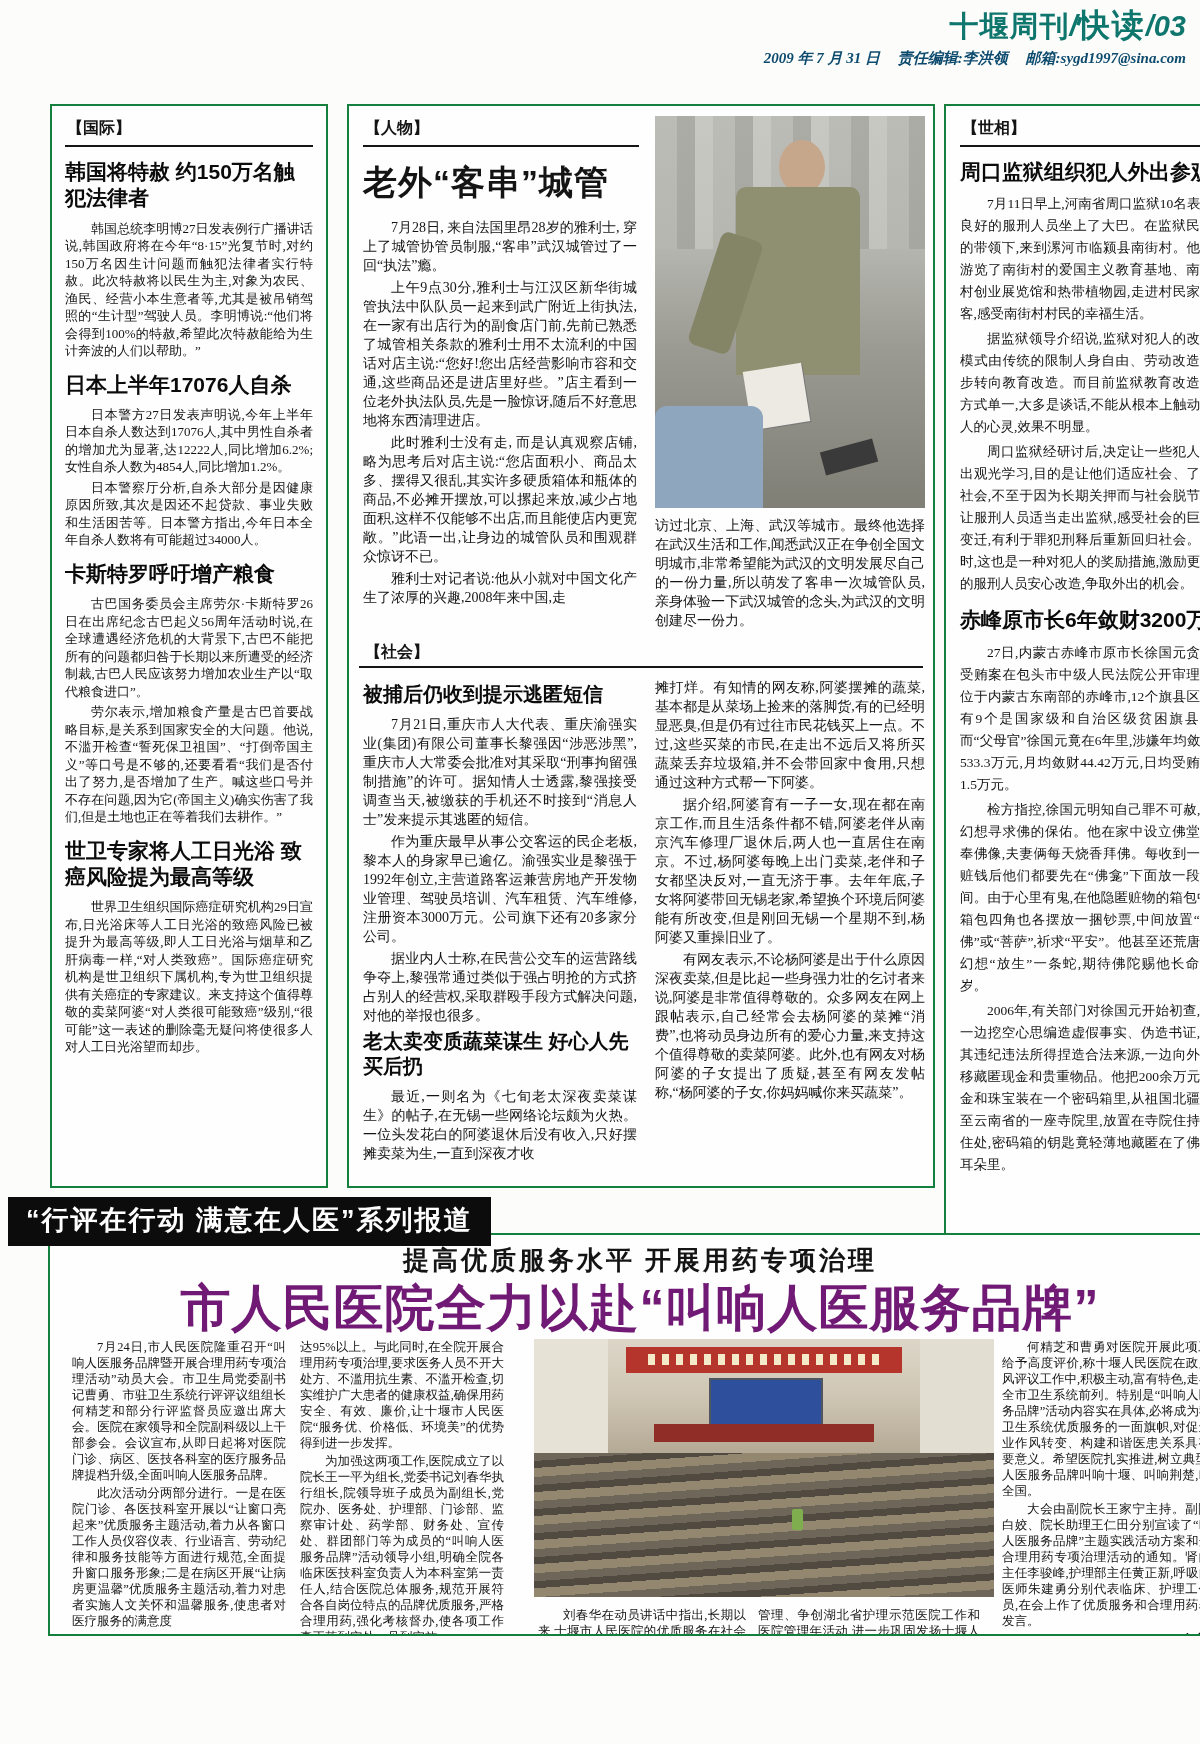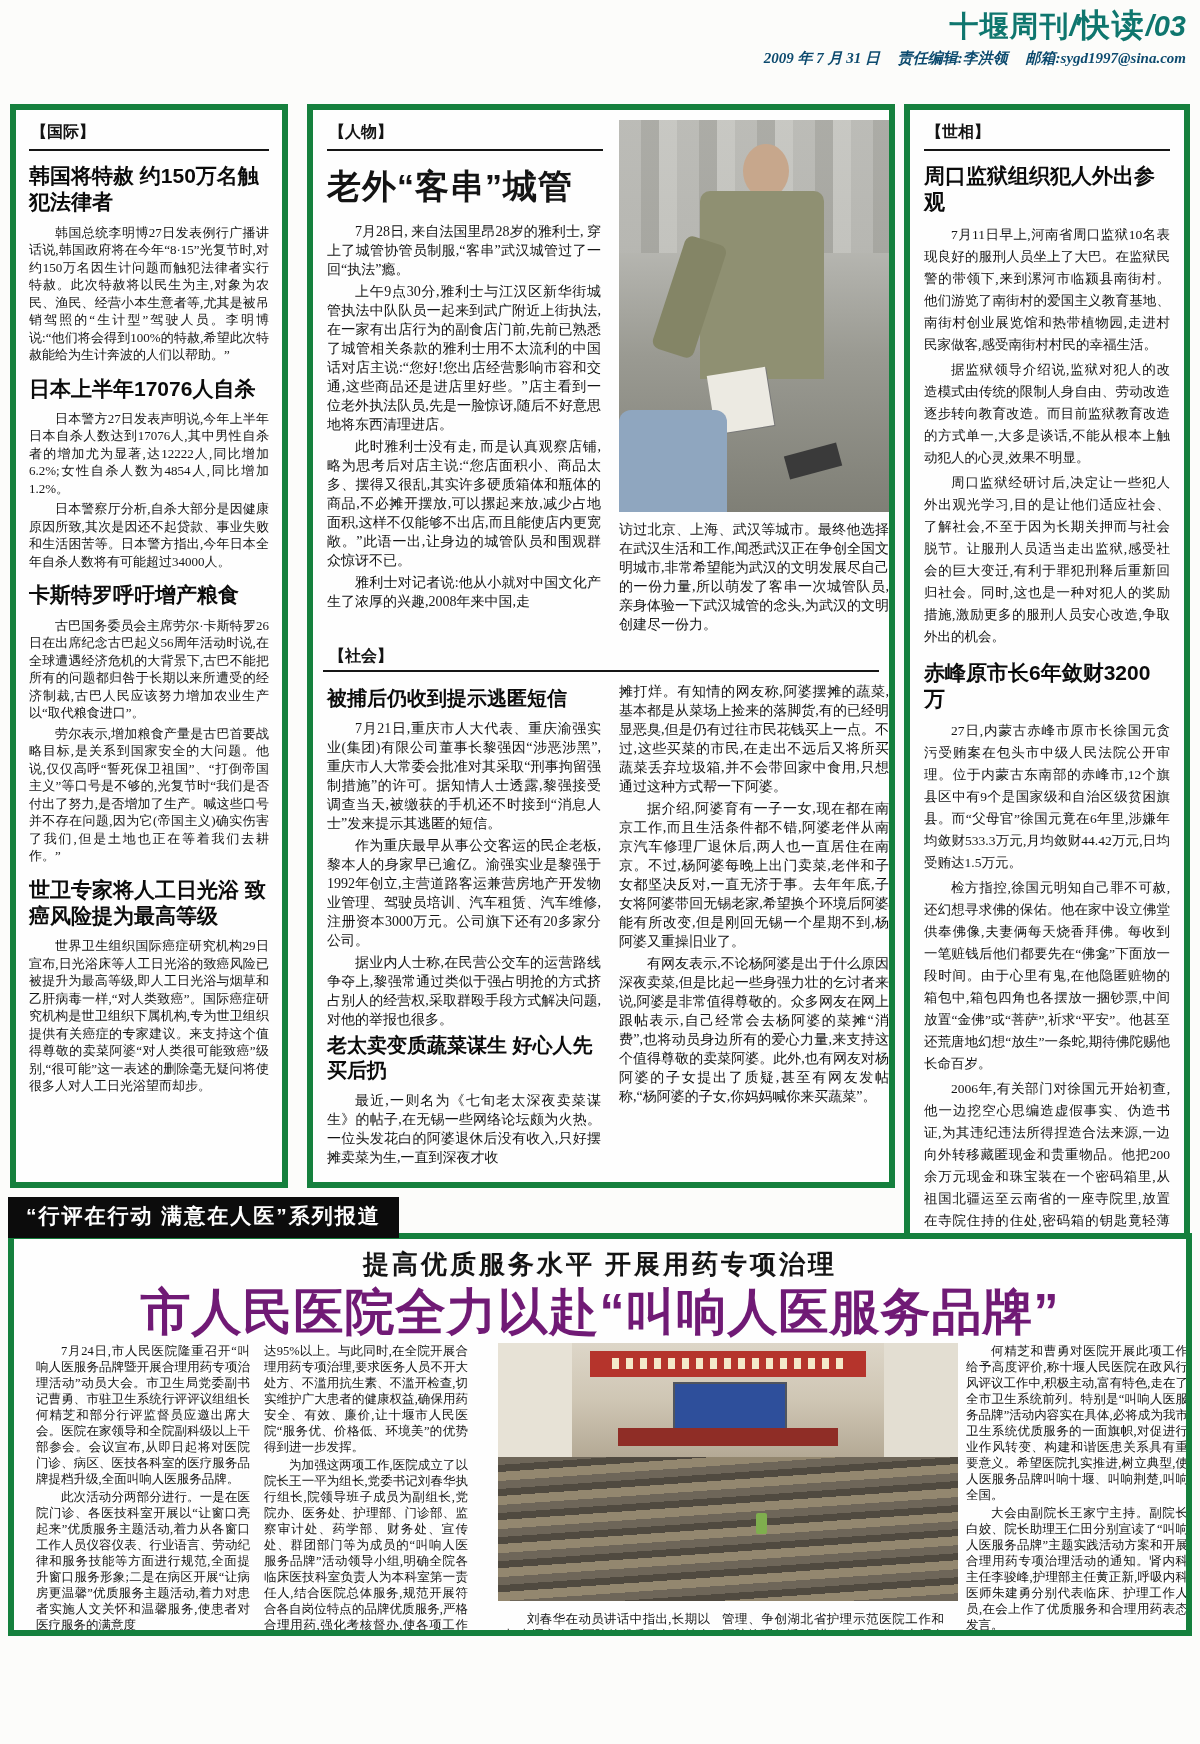--- a/index.html
+++ b/index.html
@@ -1,21 +1,21 @@
 <!DOCTYPE html>
 <html><head>
 <meta charset="utf-8">
 <style>
   html,body{margin:0;padding:0;}
   body{
     width:1200px;height:1744px;position:relative;
     background:#fcfcfa;color:#141414;
     font-family:"Liberation Serif","DejaVu Serif",serif;
   }
-  .box{position:absolute;border:6px solid #15803d;background:#fefefe;box-sizing:border-box;overflow:hidden;}
+  .box{position:absolute;border:2px solid #15803d;background:#fefefe;box-sizing:border-box;overflow:hidden;margin-left:40px;}
 
   
   #masthead{position:absolute;top:6px;right:14px;text-align:right;}
   #masthead .title-line{font-family:"Liberation Sans","DejaVu Sans",sans-serif;font-size:29px;line-height:38px;color:#0f766e;}
   #masthead .paper{font-weight:600;letter-spacing:1px;}
   #masthead .slash{font-weight:700;font-style:italic;}
   #masthead .sect{font-weight:800;font-size:32px;letter-spacing:2px;}
   #masthead .pageno{font-weight:700;font-style:italic;}
   #masthead .date-line{font-size:15px;font-weight:bold;font-style:italic;margin-top:4px;color:#0c4a6e;}
   #masthead .date-line span{margin-left:14px;}
@@ -59,21 +59,21 @@
   #box-people .art-title{font-size:20px;margin:4px 0 8px;}
   #box-people .para{margin-bottom:3px;}
 
   
   #box-shixiang{left:904px;top:104px;width:286px;height:1280px;padding:10px 14px;}
   #box-shixiang .art-title{font-size:21px;}
   #box-shixiang .para{font-size:13.5px;line-height:22px;}
 
   
   #feature-banner{position:absolute;left:8px;top:1197px;background:#0c0c0c;color:#fff;
-    font-family:"Liberation Sans","DejaVu Sans",sans-serif;font-weight:bold;font-size:21px;
+    font-family:"Liberation Sans","DejaVu Sans",sans-serif;font-weight:bold;font-size:27px;
     padding:5px 18px 8px;letter-spacing:2px;z-index:3;}
   #box-feature{left:8px;top:1233px;width:1184px;height:403px;}
   #feature-kicker{position:absolute;left:0;top:8px;width:100%;text-align:center;
     font-family:"Liberation Sans","DejaVu Sans",sans-serif;font-weight:bold;font-size:26px;letter-spacing:3px;}
   #feature-headline{position:absolute;left:0;top:40px;width:100%;text-align:center;
     font-family:"Liberation Sans","DejaVu Sans",sans-serif;font-weight:bold;font-size:50px;letter-spacing:1px;color:#701a75;}
   .fcol{position:absolute;top:104px;height:392px;overflow:hidden;}
   .fcol .para{font-size:12.5px;line-height:16px;margin-bottom:2px;}
   #fcol1{left:22px;width:214px;}
   #fcol2{left:250px;width:204px;}
@@ -116,21 +116,21 @@
     <p class="para">韩国总统李明博27日发表例行广播讲话说,韩国政府将在今年“8·15”光复节时,对约150万名因生计问题而触犯法律者实行特赦。此次特赦将以民生为主,对象为农民、渔民、经营小本生意者等,尤其是被吊销驾照的“生计型”驾驶人员。李明博说:“他们将会得到100%的特赦,希望此次特赦能给为生计奔波的人们以帮助。”</p>
   </div>
   <div>
     <div class="art-title">日本上半年17076人自杀</div>
     <p class="para">日本警方27日发表声明说,今年上半年日本自杀人数达到17076人,其中男性自杀者的增加尤为显著,达12222人,同比增加6.2%;女性自杀人数为4854人,同比增加1.2%。</p>
     <p class="para">日本警察厅分析,自杀大部分是因健康原因所致,其次是因还不起贷款、事业失败和生活困苦等。日本警方指出,今年日本全年自杀人数将有可能超过34000人。</p>
   </div>
   <div>
     <div class="art-title">卡斯特罗呼吁增产粮食</div>
     <p class="para">古巴国务委员会主席劳尔·卡斯特罗26日在出席纪念古巴起义56周年活动时说,在全球遭遇经济危机的大背景下,古巴不能把所有的问题都归咎于长期以来所遭受的经济制裁,古巴人民应该努力增加农业生产以“取代粮食进口”。</p>
-    <p class="para">劳尔表示,增加粮食产量是古巴首要战略目标,是关系到国家安全的大问题。他说,仅仅高呼“誓死保卫祖国”、“打倒帝国主义”等口号是不够的,光复节时“我们是否付出了努力,是否增加了生产。喊这些口号并不存在问题,因为它(帝国主义)确实伤害了我们,但是土地也正在等着我们去耕作。”</p>
+    <p class="para">劳尔表示,增加粮食产量是古巴首要战略目标,是关系到国家安全的大问题。他说,不滥开检查“誓死保卫祖国”、“打倒帝国主义”等口号是不够的,还要看看“我们是否付出了努力,是否增加了生产。喊这些口号并不存在问题,因为它(帝国主义)确实伤害了我们,但是土地也正在等着我们去耕作。”</p>
   </div>
   <div>
     <div class="art-title">世卫专家将人工日光浴 致癌风险提为最高等级</div>
     <p class="para">世界卫生组织国际癌症研究机构29日宣布,日光浴床等人工日光浴的致癌风险已被提升为最高等级,即人工日光浴与烟草和乙肝病毒一样,“对人类致癌”。国际癌症研究机构是世卫组织下属机构,专为世卫组织提供有关癌症的专家建议。来支持这个值得尊敬的卖菜阿婆“对人类很可能致癌”级别,“很可能”这一表述的删除毫无疑问将使很多人对人工日光浴望而却步。</p>
   </div>
 </div>
 
 <div id="box-people" class="box">
   <div id="people-label" class="section-label">【人物】</div>
   <div id="people-title">老外“客串”城管</div>

